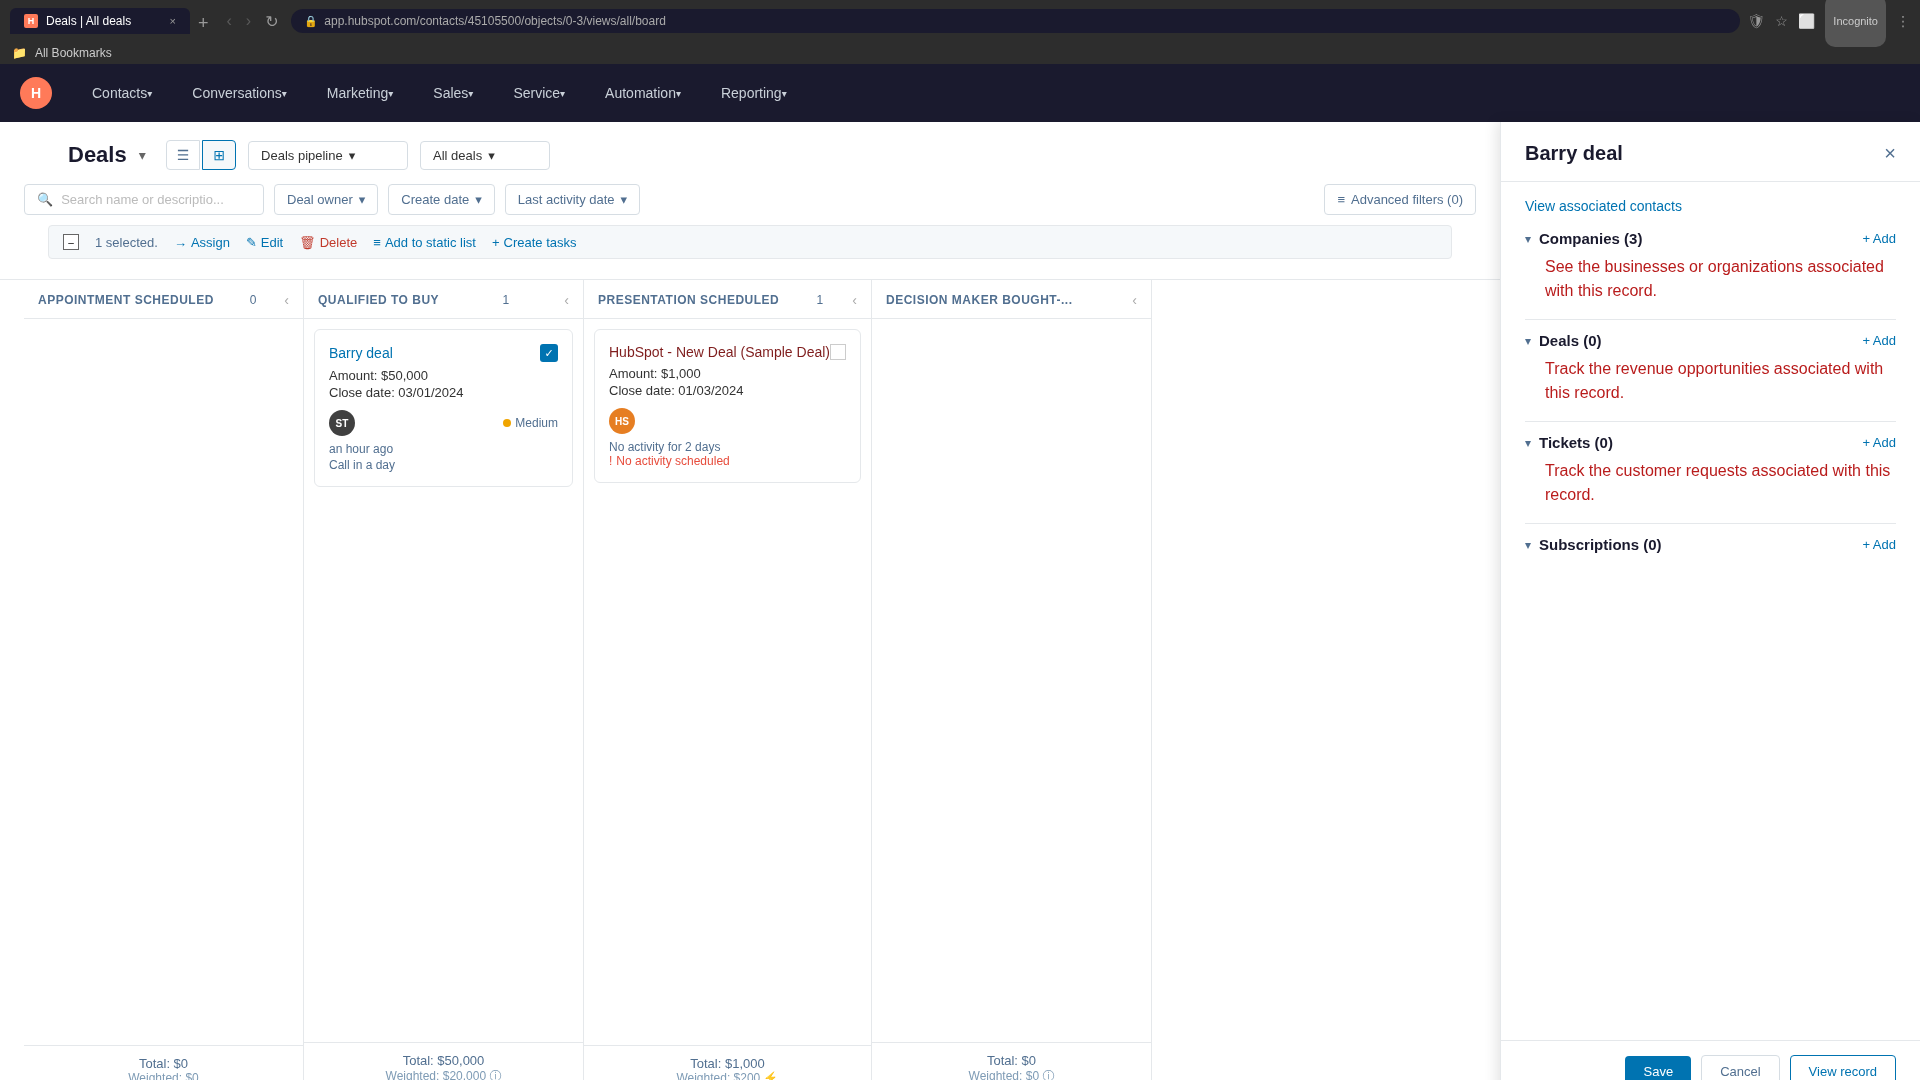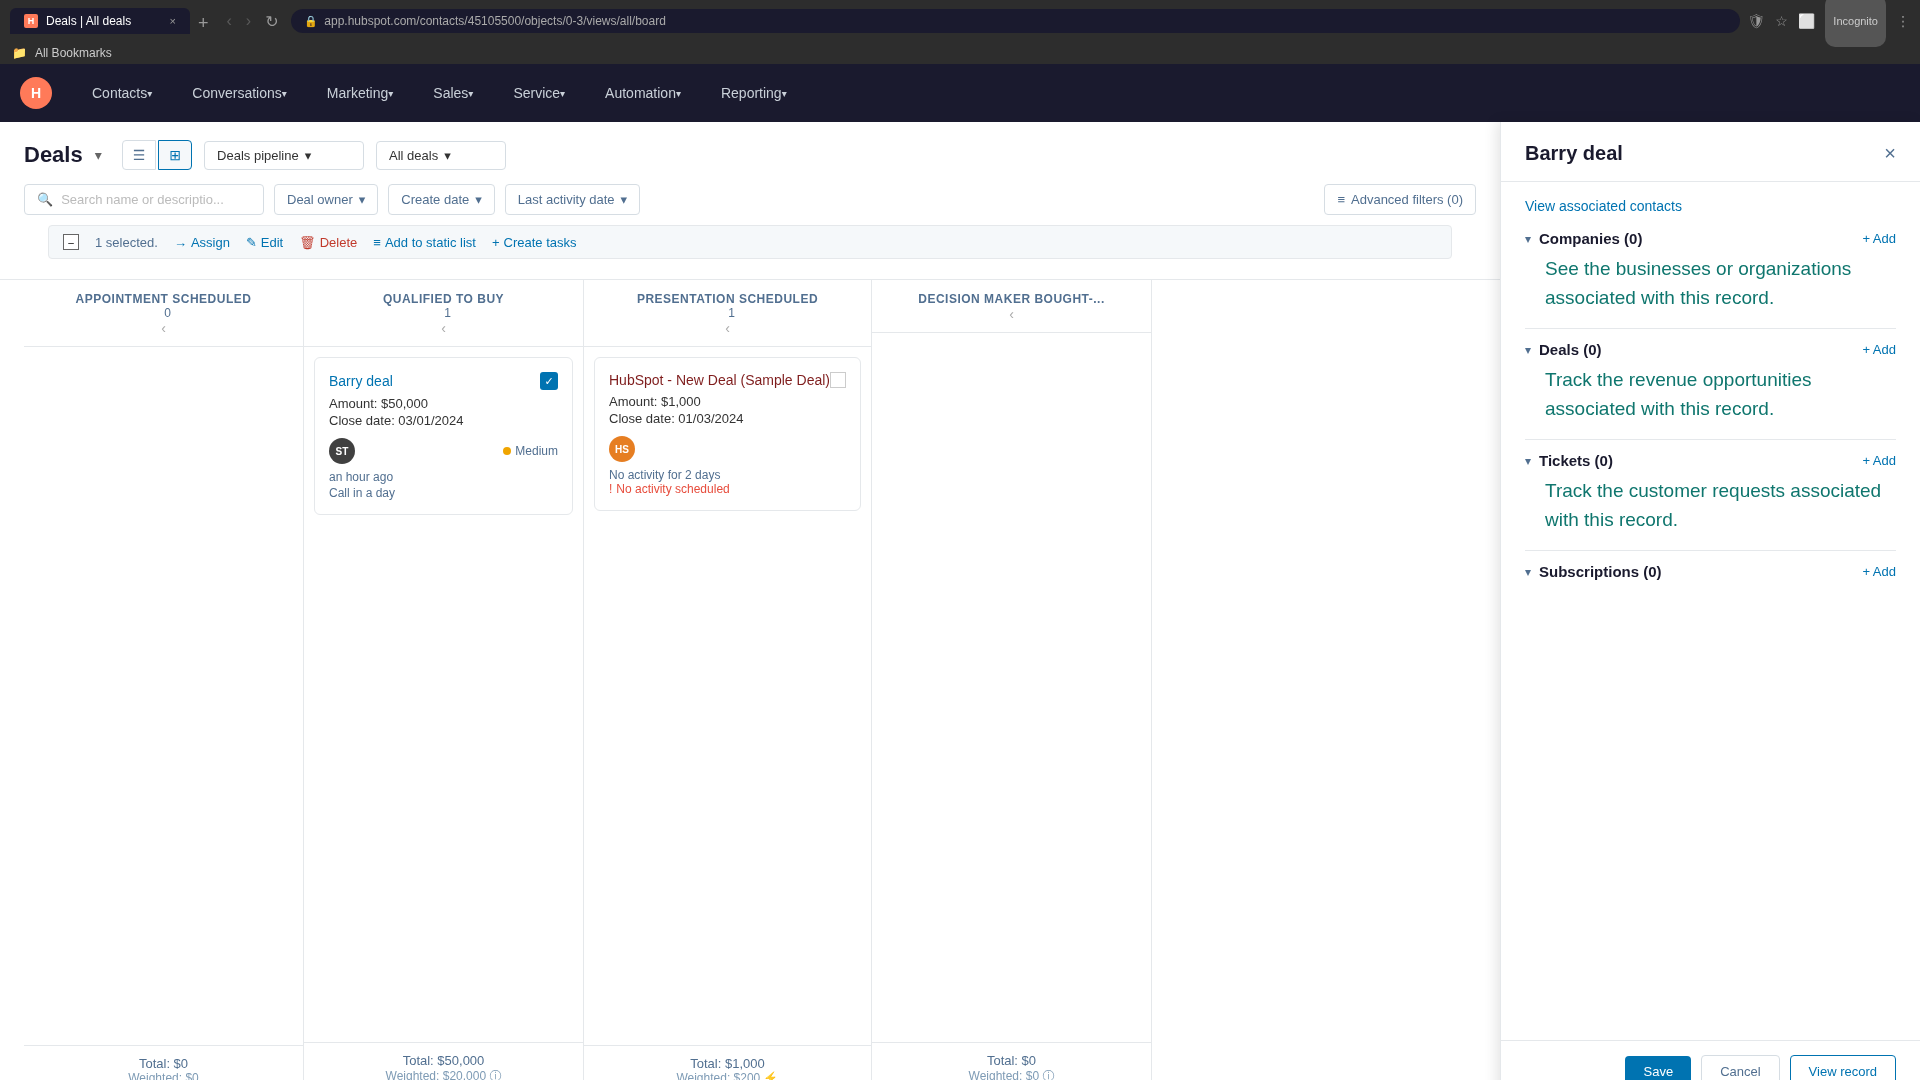--- a/index.html
+++ b/index.html
@@ -27,21 +27,21 @@
     .nav-item { color: #c9d0d8; font-size: 14px; padding: 6px 10px; cursor: pointer; display: flex; align-items: center; border-radius: 4px; }
     .nav-item .chevron { font-size: 10px; }
 
     
     .main-layout { display: flex; height: calc(1080px - 42px - 58px); position: relative; }
     .deals-section { flex: 1; overflow: hidden; background: white; }
 
     
     .deals-header { padding: 18px 24px 10px; border-bottom: 1px solid #e5e8eb; }
     .deals-title-row { display: flex; align-items: center; gap: 12px; margin-bottom: 14px; }
-    .deals-title { font-size: 22px; font-weight: 600; color: #1a1a2e; }
+    .deals-title { font-size: 22px; font-weight: 600; color: #1a1a2e; margin-left: 44px; }
     .title-dropdown-icon { color: #666; font-size: 14px; cursor: pointer; }
     .view-toggles { display: flex; gap: 2px; margin-left: 8px; }
     .view-toggle { padding: 6px 10px; border: 1px solid #d6dde3; cursor: pointer; color: #516f90; background: white; }
     .view-toggle:first-child { border-radius: 4px 0 0 4px; }
     .view-toggle:last-child { border-radius: 0 4px 4px 0; }
     .view-toggle.active { background: #f5f8fa; color: #0073b1; border-color: #0073b1; }
     .pipeline-selector { border: 1px solid #d6dde3; border-radius: 4px; padding: 6px 12px; font-size: 13px; color: #333; background: white; cursor: pointer; display: flex; align-items: center; gap: 6px; min-width: 160px; }
     .view-selector { border: 1px solid #d6dde3; border-radius: 4px; padding: 6px 12px; font-size: 13px; color: #333; background: white; cursor: pointer; display: flex; align-items: center; gap: 6px; min-width: 130px; }
     .filter-row { display: flex; align-items: center; gap: 10px; margin-bottom: 10px; }
     .search-box { border: 1px solid #d6dde3; border-radius: 4px; padding: 7px 12px; font-size: 13px; color: #999; background: white; display: flex; align-items: center; gap: 8px; min-width: 240px; cursor: text; }
@@ -51,21 +51,21 @@
     
     .selection-bar { background: #f5f8fa; border: 1px solid #e5e8eb; border-radius: 4px; margin: 0 24px 10px; padding: 8px 14px; display: flex; align-items: center; gap: 16px; }
     .selection-check { width: 16px; height: 16px; border: 1px solid #666; background: white; display: inline-flex; align-items: center; justify-content: center; font-size: 10px; }
     .selection-text { font-size: 13px; color: #516f90; }
     .selection-action { font-size: 13px; color: #0073b1; cursor: pointer; display: flex; align-items: center; gap: 4px; }
     .selection-action.danger { color: #c0392b; }
 
     
     .board-container { display: flex; padding: 0 24px; gap: 0; overflow-x: auto; height: calc(100% - 165px); }
     .board-column { min-width: 280px; border-right: 1px solid #e5e8eb; display: flex; flex-direction: column; }
-    .column-header { padding: 12px 14px 10px; display: flex; align-items: center; justify-content: space-between; border-bottom: 1px solid #e5e8eb; flex-direction: column; }
+    .column-header { padding: 12px 14px 10px; display: flex; align-items: center; justify-content: space-between; border-bottom: 1px solid #e5e8eb; }
     .column-title { font-size: 12px; font-weight: 600; color: #516f90; text-transform: uppercase; letter-spacing: 0.5px; }
     .column-count { font-size: 12px; color: #516f90; margin-left: 8px; }
     .collapse-btn { color: #aaa; cursor: pointer; font-size: 14px; }
     .column-body { flex: 1; padding: 10px 10px; overflow-y: auto; background: white; }
     .column-footer { padding: 10px 14px; border-top: 1px solid #e5e8eb; background: white; }
     .footer-total { font-size: 13px; color: #516f90; text-align: center; }
     .footer-weighted { font-size: 12px; color: #7e9bb5; text-align: center; }
 
     
     .deal-card { border: 1px solid #e5e8eb; border-radius: 6px; padding: 14px; margin-bottom: 10px; background: white; cursor: pointer; position: relative; }
@@ -88,21 +88,21 @@
     .panel-title { font-size: 20px; font-weight: 600; color: #1a1a2e; }
     .panel-close { color: #516f90; cursor: pointer; font-size: 20px; }
     .panel-body { flex: 1; overflow-y: auto; padding: 16px 24px; }
     .panel-link { color: #0073b1; font-size: 14px; cursor: pointer; display: inline-block; margin-bottom: 16px; }
 
     .section-row { display: flex; align-items: center; justify-content: space-between; margin-bottom: 8px; cursor: pointer; }
     .section-title-row { display: flex; align-items: center; gap: 8px; }
     .section-chevron { color: #516f90; font-size: 12px; }
     .section-title { font-size: 15px; font-weight: 600; color: #1a1a2e; }
     .section-add { color: #0073b1; font-size: 13px; cursor: pointer; }
-    .section-desc { font-size: 19px; color: #0f766e; line-height: 1.5; margin-bottom: 16px; padding-left: 20px; }
+    .section-desc { font-size: 16px; color: #b91c1c; line-height: 1.5; margin-bottom: 16px; padding-left: 20px; }
     .divider { height: 1px; background: #e5e8eb; margin: 12px 0; }
 
     .panel-footer { padding: 14px 24px; border-top: 1px solid #e5e8eb; display: flex; align-items: center; justify-content: flex-end; gap: 10px; }
     .btn-save { background: #0073b1; color: white; border: none; padding: 8px 18px; border-radius: 4px; font-size: 13px; cursor: pointer; font-weight: 500; }
     .btn-cancel { background: white; color: #516f90; border: 1px solid #d6dde3; padding: 8px 18px; border-radius: 4px; font-size: 13px; cursor: pointer; }
     .btn-view { background: white; color: #0073b1; border: 1px solid #0073b1; padding: 8px 18px; border-radius: 4px; font-size: 13px; cursor: pointer; }
 
     .bookmark-bar { background: #2d2d2d; padding: 4px 12px; display: flex; align-items: center; gap: 4px; font-size: 12px; color: #999; }
     .bookmark-icon { font-size: 12px; color: #aaa; margin-right: 4px; }
     .bookmark-label { color: #ccc; cursor: pointer; }
@@ -333,21 +333,21 @@
       <span class="panel-title">Barry deal</span>
       <span class="panel-close">×</span>
     </div>
     <div class="panel-body">
       <a class="panel-link">View associated contacts</a>
 
       
       <div class="section-row">
         <div class="section-title-row">
           <span class="section-chevron">▾</span>
-          <span class="section-title">Companies (0)</span>
+          <span class="section-title">Companies (3)</span>
         </div>
         <span class="section-add">+ Add</span>
       </div>
       <p class="section-desc">See the businesses or organizations associated with this record.</p>
       <div class="divider"></div>
 
       
       <div class="section-row">
         <div class="section-title-row">
           <span class="section-chevron">▾</span>

